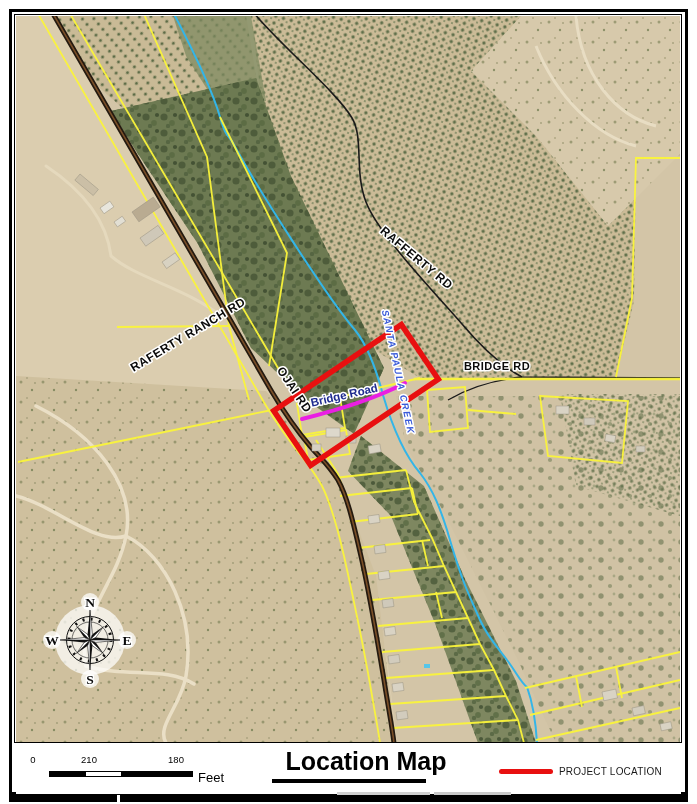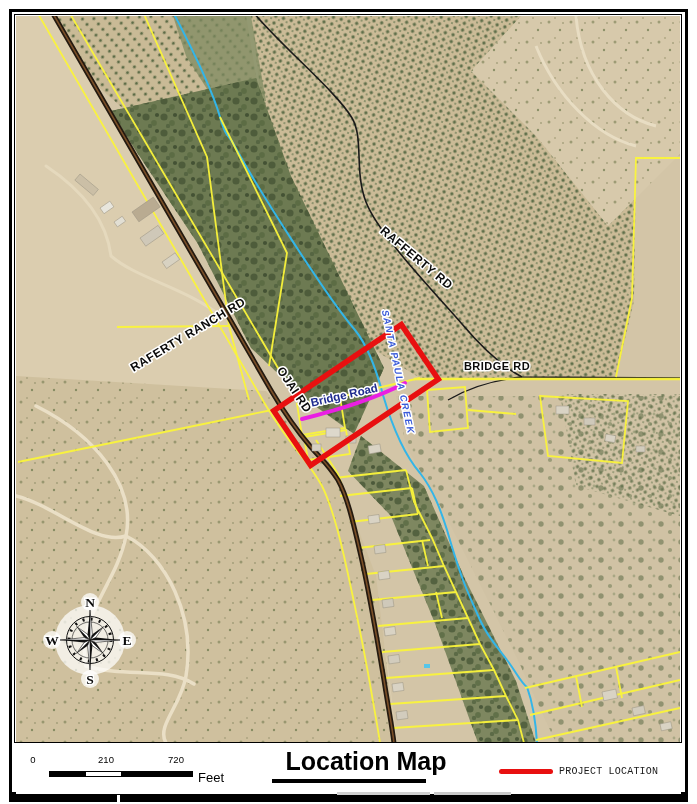--- a/index.html
+++ b/index.html
@@ -18,21 +18,21 @@
   .creeklbl{font-family:"Liberation Sans",sans-serif;font-weight:bold;font-style:italic;font-size:9.5px;fill:#3a5bd9;letter-spacing:1.5px;}
   .compass-letter{font-family:"Liberation Serif",serif;font-weight:bold;font-size:13.5px;fill:#0a0a0a;paint-order:stroke;stroke:#fff;stroke-width:3px;}
   .footer{position:absolute;left:16px;top:744px;width:665px;height:50px;background:#fff;}
   .scale-num{position:absolute;top:10px;font-size:9.5px;color:#000;transform:translateX(-50%);}
   .scale-bar{position:absolute;left:33px;top:27px;width:144px;height:6px;border:1px solid #000;box-sizing:border-box;display:flex;}
   .seg-b{background:#000;height:100%;}
   .seg-w{background:#fff;height:100%;}
   .scale-unit{position:absolute;left:182px;top:26px;font-size:13px;color:#000;}
   .map-title{position:absolute;left:255px;top:3px;width:190px;text-align:center;font-size:25px;font-weight:bold;color:#000;}
   .title-underline{position:absolute;left:256px;top:35px;width:154px;height:3.5px;background:#000;}
-  .legend{position:absolute;left:483px;top:22px;display:flex;align-items:center;font-family:Liberation Mono, monospace;}
+  .legend{position:absolute;left:483px;top:22px;display:flex;align-items:center;}
   .legend-line{width:54px;height:5px;border-radius:3px;background:#e81010;margin-right:6px;}
   .legend-text{font-size:10px;color:#1a1a1a;letter-spacing:.2px;white-space:nowrap;}
   .bottom-bar{position:absolute;left:9px;top:795px;width:679px;height:7px;background:#000;}
   .bar-notch{position:absolute;left:108px;top:0;width:3px;height:7px;background:#fff;}
   .gray-cell-1{position:absolute;left:337px;top:792px;width:93px;height:4px;background:#d0d0d0;}
   .gray-cell-2{position:absolute;left:434px;top:792px;width:77px;height:4px;background:#c9c9c9;}
 </style>
 </head>
 <body>
 
@@ -225,22 +225,22 @@
     <text class="compass-letter" x="-38" y="4.5" text-anchor="middle">W</text>
   </g>
 </svg>
 </div>
 
 <div class="inner-border"></div>
 <div class="outer-border"></div>
 
 <div class="footer">
   <div class="scale-num" style="left:17px;">0</div>
-  <div class="scale-num" style="left:90px;">210</div>
-  <div class="scale-num" style="left:160px;">720</div>
+  <div class="scale-num" style="left:73px;">210</div>
+  <div class="scale-num" style="left:160px;">180</div>
   <div class="scale-bar">
     <div class="seg-b" style="width:36px;"></div>
     <div class="seg-w" style="width:36px;"></div>
     <div class="seg-b" style="width:72px;"></div>
   </div>
   <div class="scale-unit">Feet</div>
   <div class="map-title">Location Map</div>
   <div class="title-underline"></div>
   <div class="legend">
     <div class="legend-line"></div>

